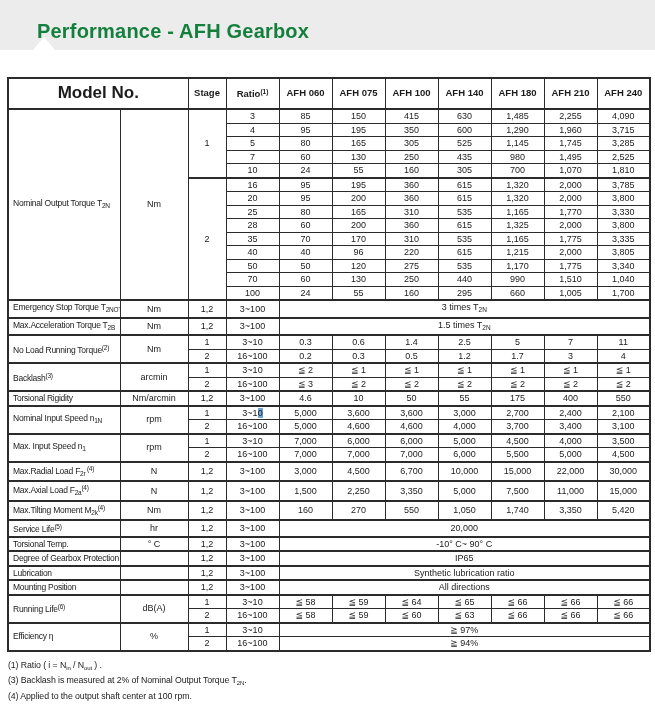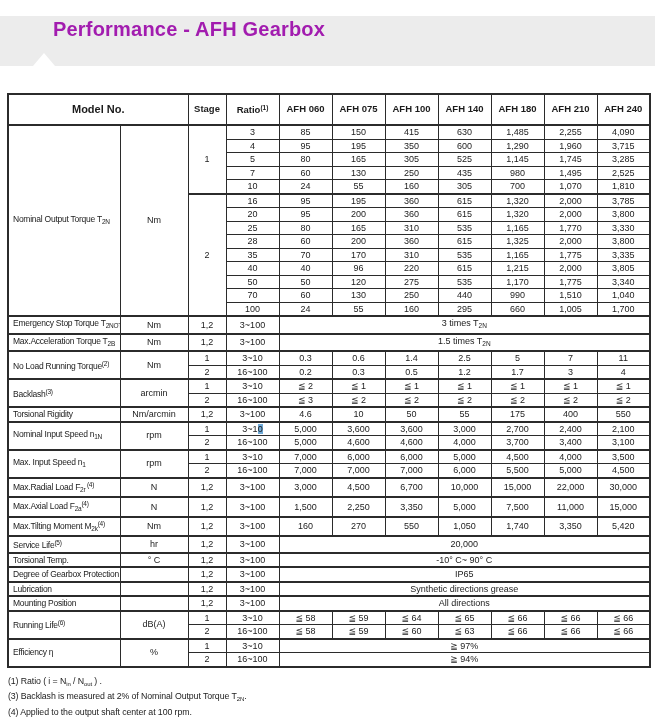--- a/index.html
+++ b/index.html
@@ -3,41 +3,41 @@
 <meta charset="utf-8">
 <style>
   html,body{margin:0;padding:0;}
   body{
     width:655px;height:717px;background:#ffffff;
     font-family:"Liberation Sans","DejaVu Sans",sans-serif;
     color:#1b1b1b;overflow:hidden;
   }
   .band{position:relative;height:50px;background:#ececec;}
   .band .title{
-    margin:16px;padding:2px 0 0 37px;font-size:20px;font-weight:bold;
-    color:#a21caf;letter-spacing:.2px;
+    margin:0;padding:20px 0 0 37px;font-size:20px;font-weight:bold;
+    color:#15803d;letter-spacing:.2px;
   }
   .notch{
     position:absolute;left:33px;bottom:0;width:0;height:0;
     border-left:11px solid transparent;border-right:11px solid transparent;
     border-bottom:13px solid #ffffff;
   }
   table.spec{
     border-collapse:collapse;table-layout:fixed;
     width:642px;margin:27px 0 0 7px;
     border:2px solid #2b2b2b;
   }
   .spec th,.spec td{
     border:1px solid #2b2b2b;
     font-size:9px;line-height:10.5px;padding:1px 2px;
     text-align:center;vertical-align:middle;
     overflow:hidden;white-space:nowrap;
   }
   .spec th{font-size:9.5px;height:27px;font-weight:bold;border-bottom:2px solid #2b2b2b;}
-  .spec th.model-hdr{font-size:11px;}
+  .spec th.model-hdr{font-size:17px;}
   .spec td.lbl{text-align:left;padding-left:4px;font-size:8.5px;letter-spacing:-.25px;}
   .spec tr.grp td{border-top:2px solid #2b2b2b;}
   .spec sub{font-size:6.5px;vertical-align:-2px;}
   .spec sup{font-size:6.5px;vertical-align:3px;}
   .hl{background:#6ea9d8;}
   .footnotes{margin:7px 0 0 8px;}
   .fn{font-size:8.8px;line-height:13.2px;letter-spacing:-.1px;}
   .fn sub{font-size:6px;vertical-align:-1.5px;}
 </style>
 </head>
@@ -403,21 +403,21 @@
           <td></td>
           <td>1,2</td>
           <td>3~100</td>
           <td colspan="7">IP65</td>
         </tr>
         <tr class="grp">
           <td class="lbl">Lubrication</td>
           <td></td>
           <td>1,2</td>
           <td>3~100</td>
-          <td colspan="7">Synthetic directions grease</td>
+          <td colspan="7">Synthetic lubrication ratio</td>
         </tr>
         <tr class="grp">
           <td class="lbl">Mounting Position</td>
           <td></td>
           <td>1,2</td>
           <td>3~100</td>
           <td colspan="7">All directions</td>
         </tr>
         <tr class="grp">
           <td rowspan="2" class="lbl"><span>Running Life</span><sup>(6)</sup></td>

